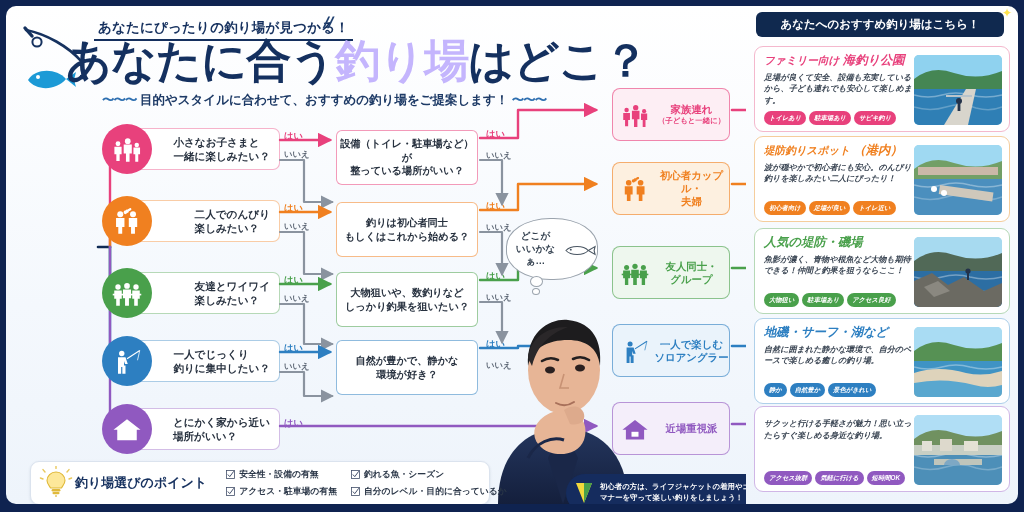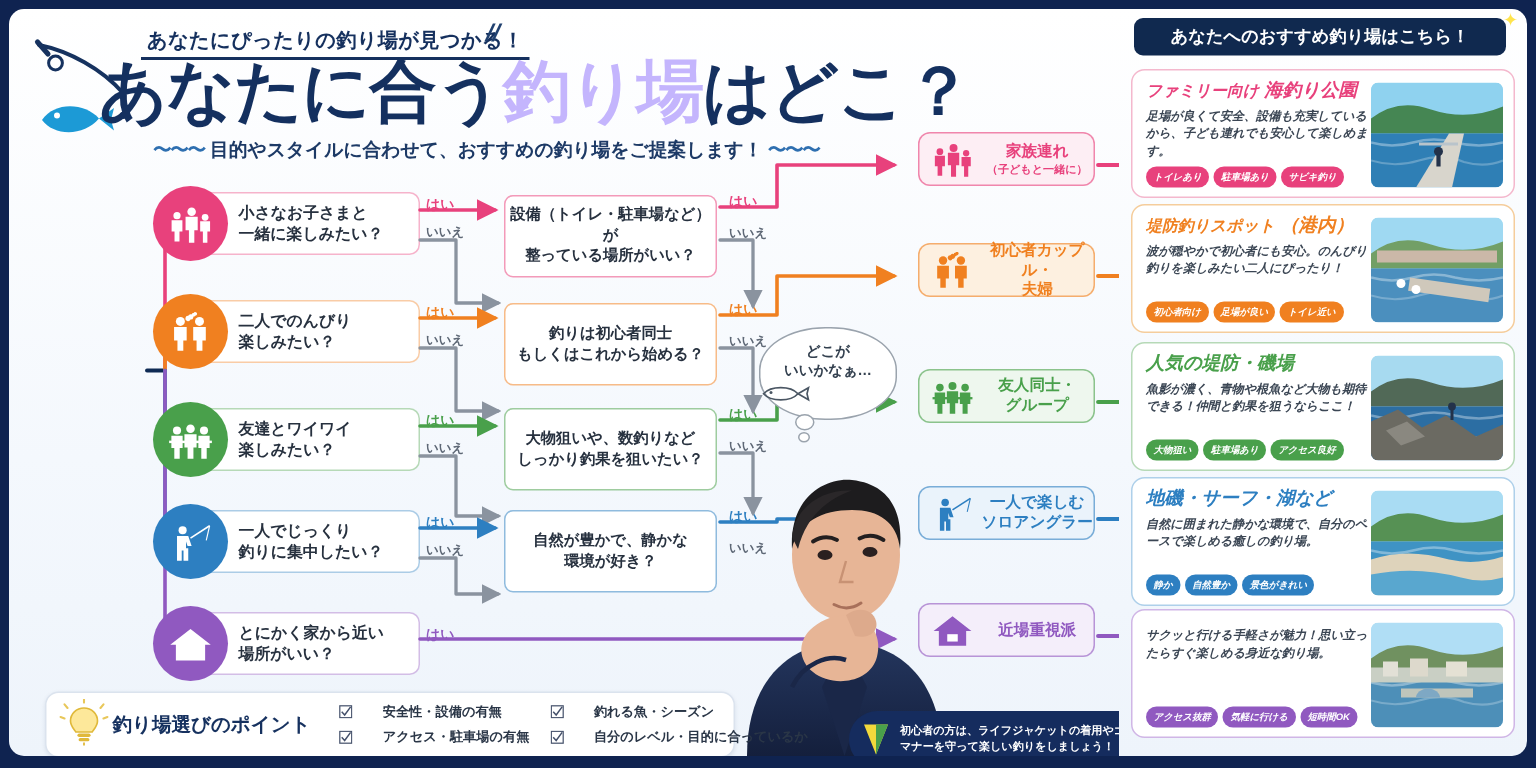--- a/index.html
+++ b/index.html
@@ -60,50 +60,50 @@
 
   
   .q1{ position:absolute; height:50px; }
   .q1 .circ{
     position:absolute; left:0; top:0; width:50px;height:50px;border-radius:50%;
     display:flex;align-items:center;justify-content:center; z-index:3;
   }
   .q1 .box{
     position:absolute; left:26px; top:4px; width:152px; height:42px;
     background:#fff; border:1.4px solid #ccc; border-radius:7px;
-    display:flex;align-items:center; justify-content:flex-start;
+    display:flex;align-items:center; justify-content:flex-end;
     padding-right:9px; padding-left:30px;
   }
   .q1 .txt{ font-size:10.6px;font-weight:700;color:#27313f;line-height:1.35;text-align:left;}
 
   
   .q2{ position:absolute; width:142px; height:55px; background:#fff;
        border:1.4px solid #ccc; border-radius:6px;
        display:flex;align-items:center;justify-content:center; }
   .q2 .txt{font-size:10.2px;font-weight:700;color:#27313f;line-height:1.35;text-align:center;}
 
   
   .lbl{ position:absolute; font-weight:800; white-space:nowrap;}
   .lbl.yes{ font-size:9.3px; }
   .lbl.no{ font-size:8.3px; color:#5d6775; }
 
   
   .res{
-    position:absolute; width:118px; height:36px; border-radius:8px;
+    position:absolute; width:118px; height:53px; border-radius:8px;
     display:flex; align-items:center; gap:4px; padding-left:7px;
   }
   .res .ricon{ width:30px;height:26px;flex:0 0 30px; display:flex;align-items:center;justify-content:center;}
   .res .rtxt{ font-size:10.4px;font-weight:800;line-height:1.25; text-align:center; flex:1;}
   .res .rsub{ display:block;font-size:7.4px;font-weight:700; }
 
   
   .bubble{
     position:absolute; left:500px; top:212px; width:92px;height:62px;
     background:#fff; border:1.6px solid #9aa3ad; border-radius:48%/46%;
-    display:flex;justify-content:center;flex-direction:column;
+    display:flex;align-items:center;justify-content:center;flex-direction:row;
     z-index:6; box-shadow:0 0 0 0 #fff;
   }
   .bubble .bt{ font-size:9.6px;font-weight:700;color:#33404f;line-height:1.35;text-align:center;}
   .bdot1,.bdot2{ position:absolute;background:#fff;border:1.6px solid #9aa3ad;border-radius:50%;}
   .bdot1{ left:524px; top:270px; width:13px;height:11px; z-index:6;}
   .bdot2{ left:526px; top:282px; width:8px;height:7px; z-index:6;}
 
   
   .person{ position:absolute; left:462px; top:302px; width:190px; height:196px; z-index:7; }
 
@@ -111,21 +111,21 @@
   .points{
     position:absolute; left:24px; top:455px; width:460px; height:44px;
     background:#fff; border:1px solid #dbe3ee; border-radius:9px;
     display:flex; align-items:center; z-index:9;
     box-shadow:0 1px 3px rgba(20,40,80,.10);
   }
   .bulb{ width:34px;height:34px;margin-left:8px;flex:0 0 34px;}
   .points-title{ font-size:13px;font-weight:800;color:#16315f; margin-left:2px; white-space:nowrap;}
   .vline{ width:1px;height:28px;background:#dde4ee;margin:0 9px 0 10px;}
   .chk-grid{ display:grid;grid-template-columns:auto auto; gap:5px 14px; }
-  .chk{ display:flex;align-items:center;gap:20px; font-size:8.8px;font-weight:700;color:#2a3647; white-space:nowrap;}
+  .chk{ display:flex;align-items:center;gap:4px; font-size:8.8px;font-weight:700;color:#2a3647; white-space:nowrap;}
   .chkbox{ width:9px;height:9px;flex:0 0 9px;}
 
   
   .safety{
     position:absolute; left:560px; top:468px; width:286px;height:38px;
     background:#152c5e; border-radius:19px; display:flex;align-items:center;
     padding-left:8px; gap:6px; z-index:9;
   }
   .leaf{width:20px;height:24px;flex:0 0 20px;}
   .safety .st{ font-size:7.4px;font-weight:700;color:#fff;line-height:1.45;}

